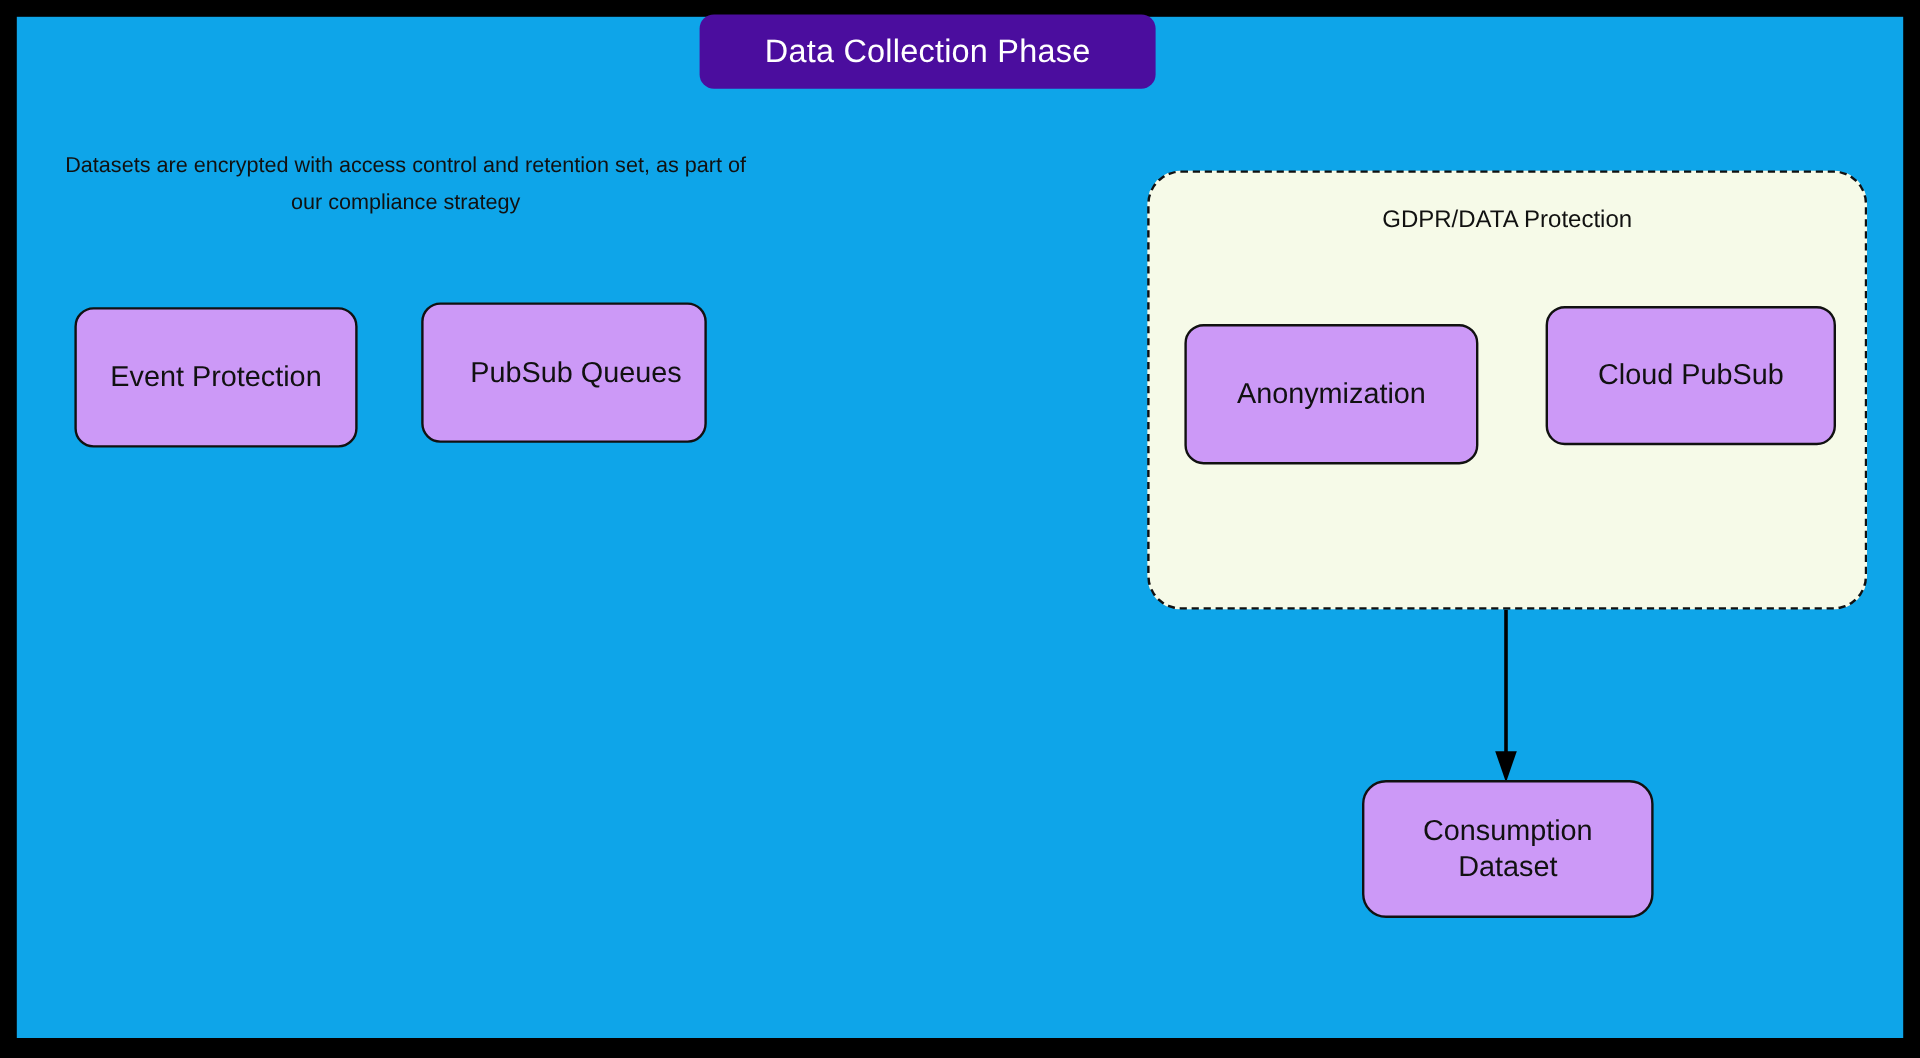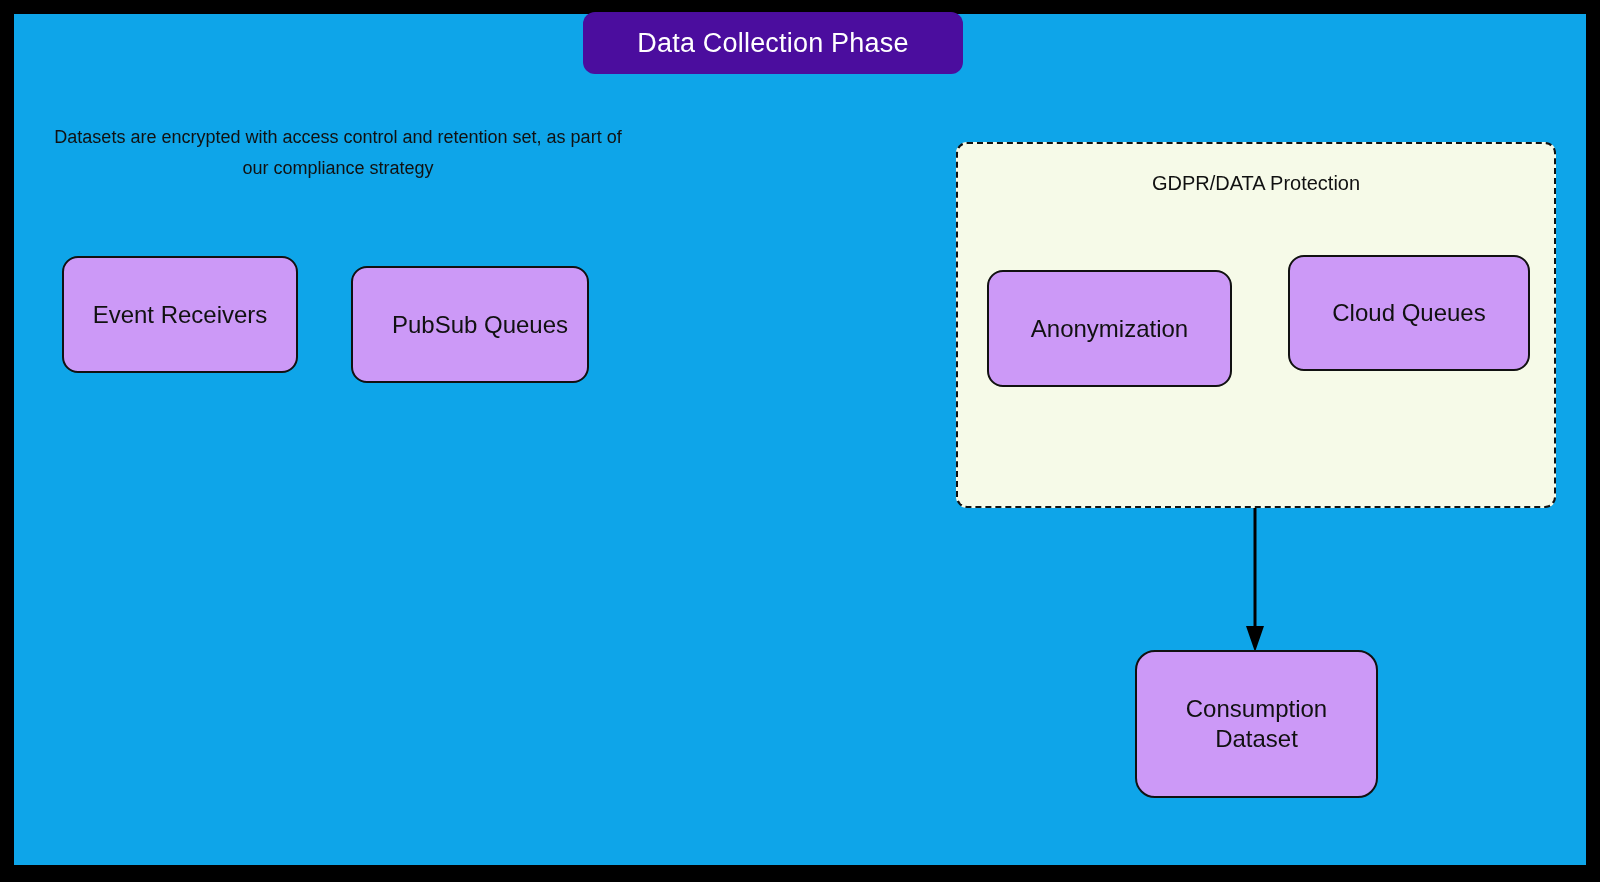--- a/index.html
+++ b/index.html
@@ -59,34 +59,34 @@
     color: #111111;
     text-align: center;
     box-sizing: border-box;
   }
   #node-event-receivers   { left: 62px;   top: 256px; width: 236px; height: 117px; }
   #node-pubsub-queues     { left: 351px;  top: 256px; width: 238px; height: 117px; }
   #node-clean-transform   { left: 647px;  top: 256px; width: 235px; height: 117px; white-space: nowrap; }
   #node-anonymization     { left: 987px;  top: 257px; width: 245px; height: 117px; }
   #node-cloud-storage     { left: 1288px; top: 255px; width: 242px; height: 116px; }
   #node-consumption-dataset {
-    left: 1135px; top: 650px; width: 243px; height: 148px;
+    left: 1135px; top: 650px; width: 243px; height: 115px;
     border-radius: 20px;
     line-height: 1.25;
     padding: 0 30px;
   }
   .gdpr-group {
     position: absolute;
     left: 956px;
     top: 142px;
     width: 600px;
     height: 366px;
     background: #F6FAE8;
     border: 2px dashed #111111;
-    border-radius: 11px;
+    border-radius: 28px;
     box-sizing: border-box;
   }
   .gdpr-group-label {
     position: absolute;
     top: 28px;
     left: 0;
     width: 100%;
     text-align: center;
     font-size: 20px;
     color: #111111;
@@ -104,38 +104,38 @@
 
 <div class="canvas">
 
   <div class="title-banner" style="left:569px; top:-2px;">
     <span>Data Collection Phase</span>
   </div>
 
   <div class="note" style="left:34px; top:108px;">Datasets are encrypted with access control and retention set, as part of our compliance strategy</div>
 
   <div class="node" id="node-event-receivers" style="left:48px; top:242px;">
-    <span>Event Receivers</span>
+    <span>Event Protection</span>
   </div>
 
-  <div class="node" id="node-pubsub-queues" style="left:337px; top:252px;padding-left:20px;">
+  <div class="node" id="node-pubsub-queues" style="left:337px; top:238px;padding-left:20px;">
     <span>PubSub Queues</span>
   </div>
 
 
   <div class="gdpr-group" style="left:942px; top:128px;">
     <div class="gdpr-group-label">GDPR/DATA Protection</div>
   </div>
 
   <div class="node" id="node-anonymization" style="left:973px; top:256px;">
     <span>Anonymization</span>
   </div>
 
   <div class="node" id="node-cloud-storage" style="left:1274px; top:241px;">
-    <span>Cloud Queues</span>
+    <span>Cloud PubSub</span>
   </div>
 
   <svg class="edge-arrow" style="left:1230px; top:494px;" viewBox="0 0 22 144">
     <line x1="11" y1="0" x2="11" y2="120" stroke="#000000" stroke-width="3"></line>
     <polygon points="2,118 20,118 11,144" fill="#000000"></polygon>
   </svg>
 
   <div class="node" id="node-consumption-dataset" style="left:1121px; top:636px;">
     <span>Consumption Dataset</span>
   </div>

